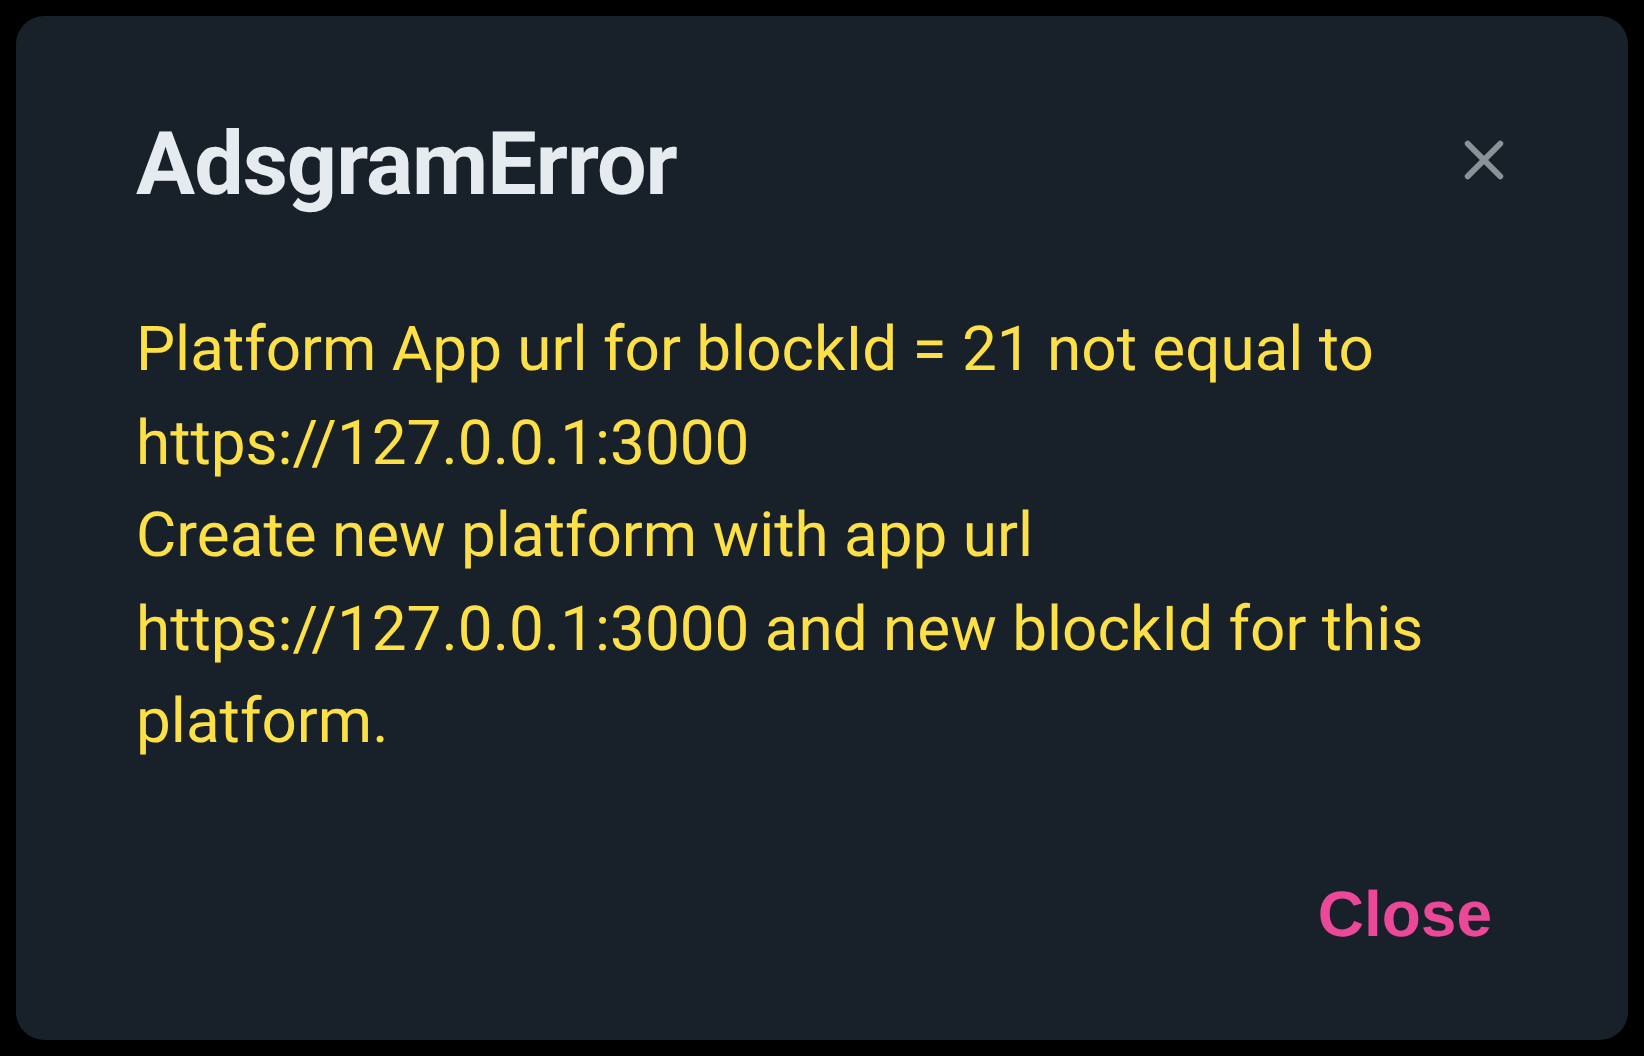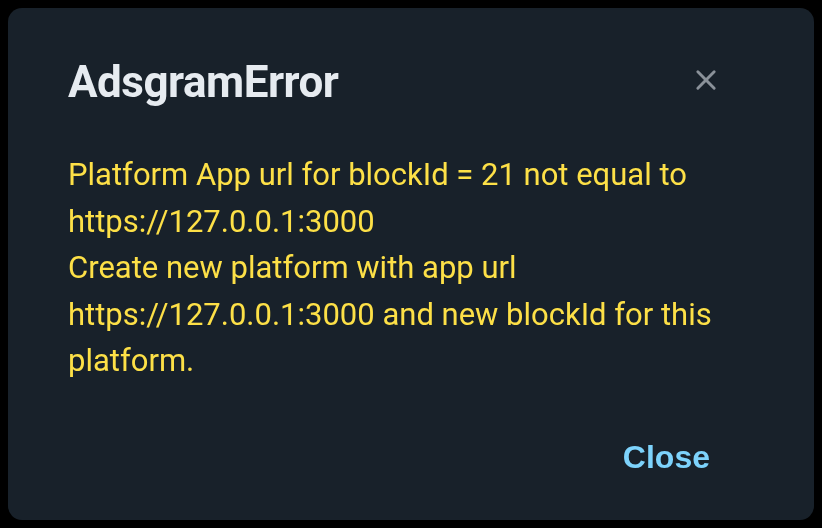--- a/index.html
+++ b/index.html
@@ -15,21 +15,21 @@
       overflow: hidden;
     }
     .dialog {
       position: absolute;
       top: 8px;
       left: 8px;
       width: 806px;
       height: 512px;
       background: #18212A;
       border-radius: 14px;
-      padding: 48px 96px 40px 60px;
+      padding: 48px 60px 40px 60px;
       display: flex;
       flex-direction: column;
     }
     .header {
       display: flex;
       justify-content: space-between;
       align-items: flex-start;
       margin-bottom: 44px;
     }
     .title {
@@ -62,21 +62,21 @@
       white-space: pre-wrap;
     }
     .footer {
       margin-top: auto;
       display: flex;
       justify-content: flex-end;
     }
     .close-btn {
       font-size: 32px;
       font-weight: 700;
-      color: #7dd3fc;
+      color: #ec4899;
       background: none;
       border: none;
       cursor: pointer;
       padding: 4px 8px;
     }
   </style>
 </head>
 <body>
 
 <div class="dialog">

